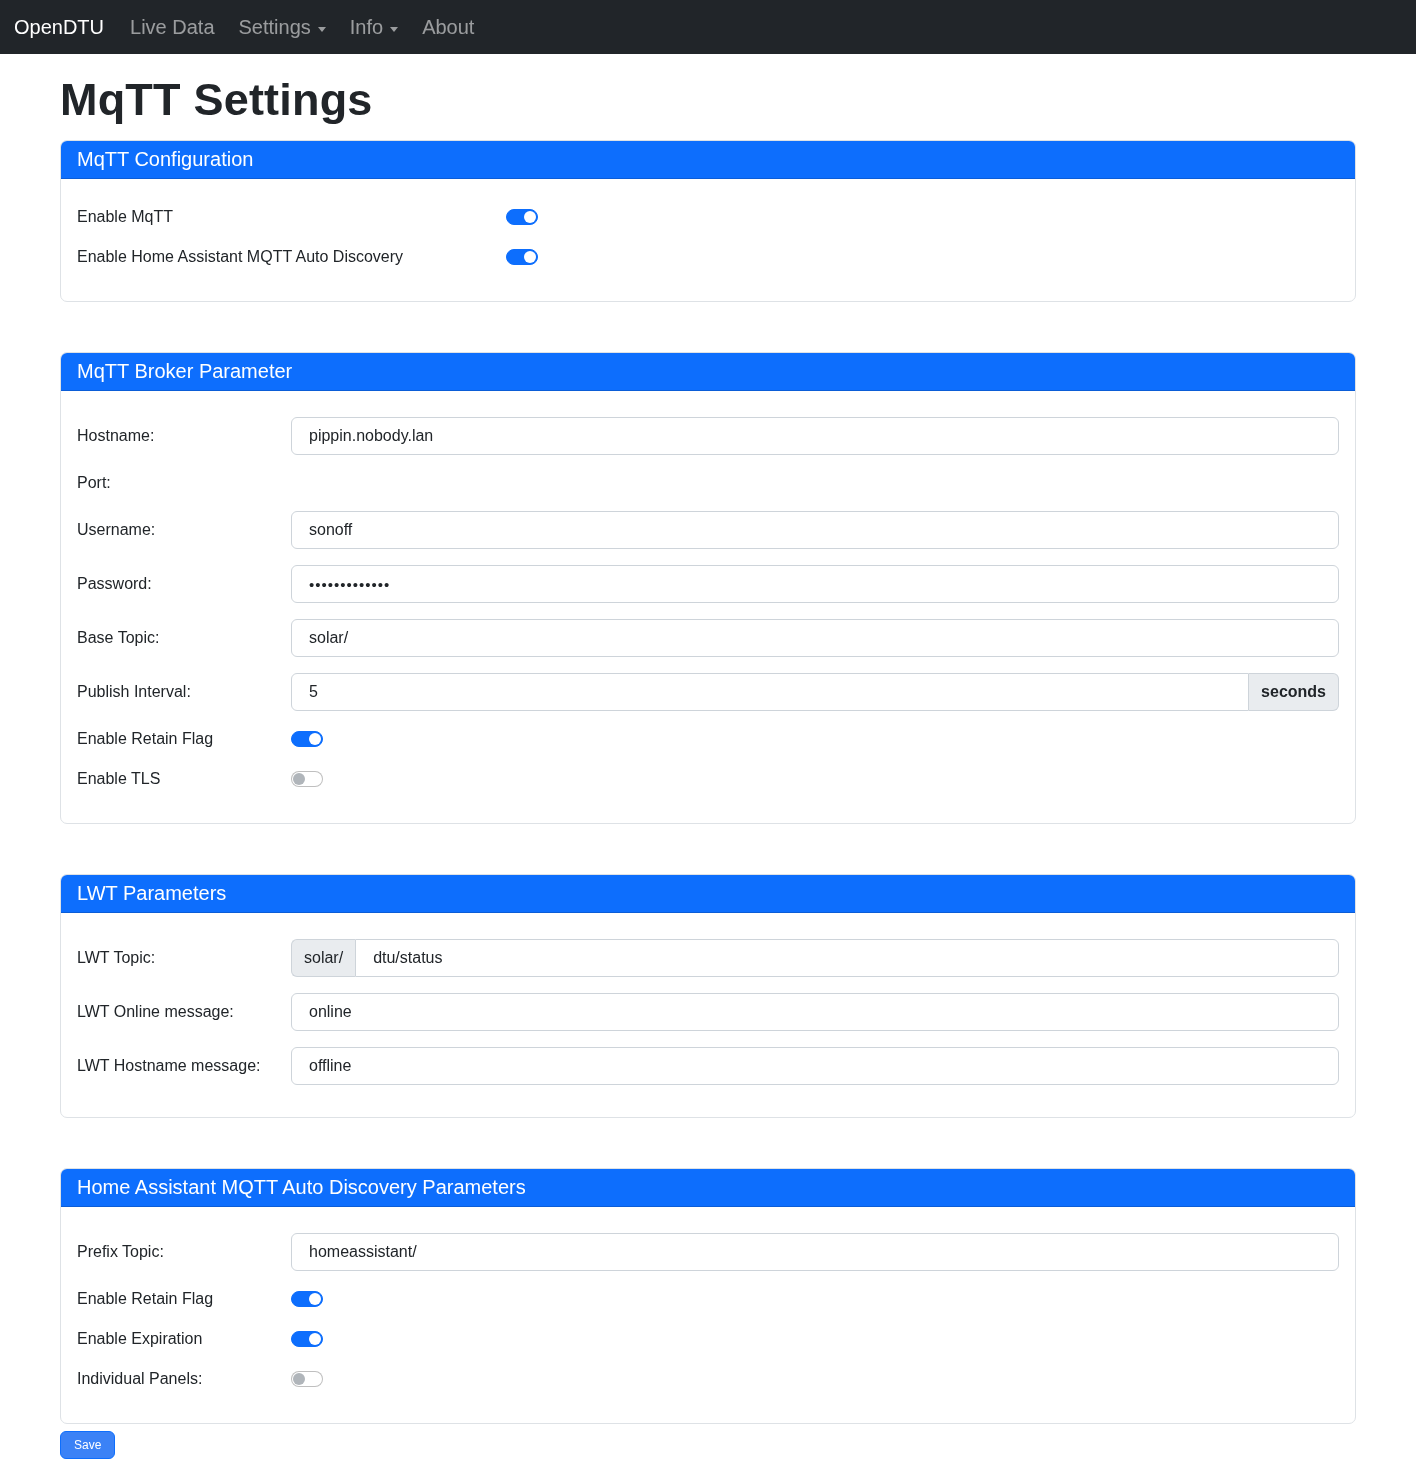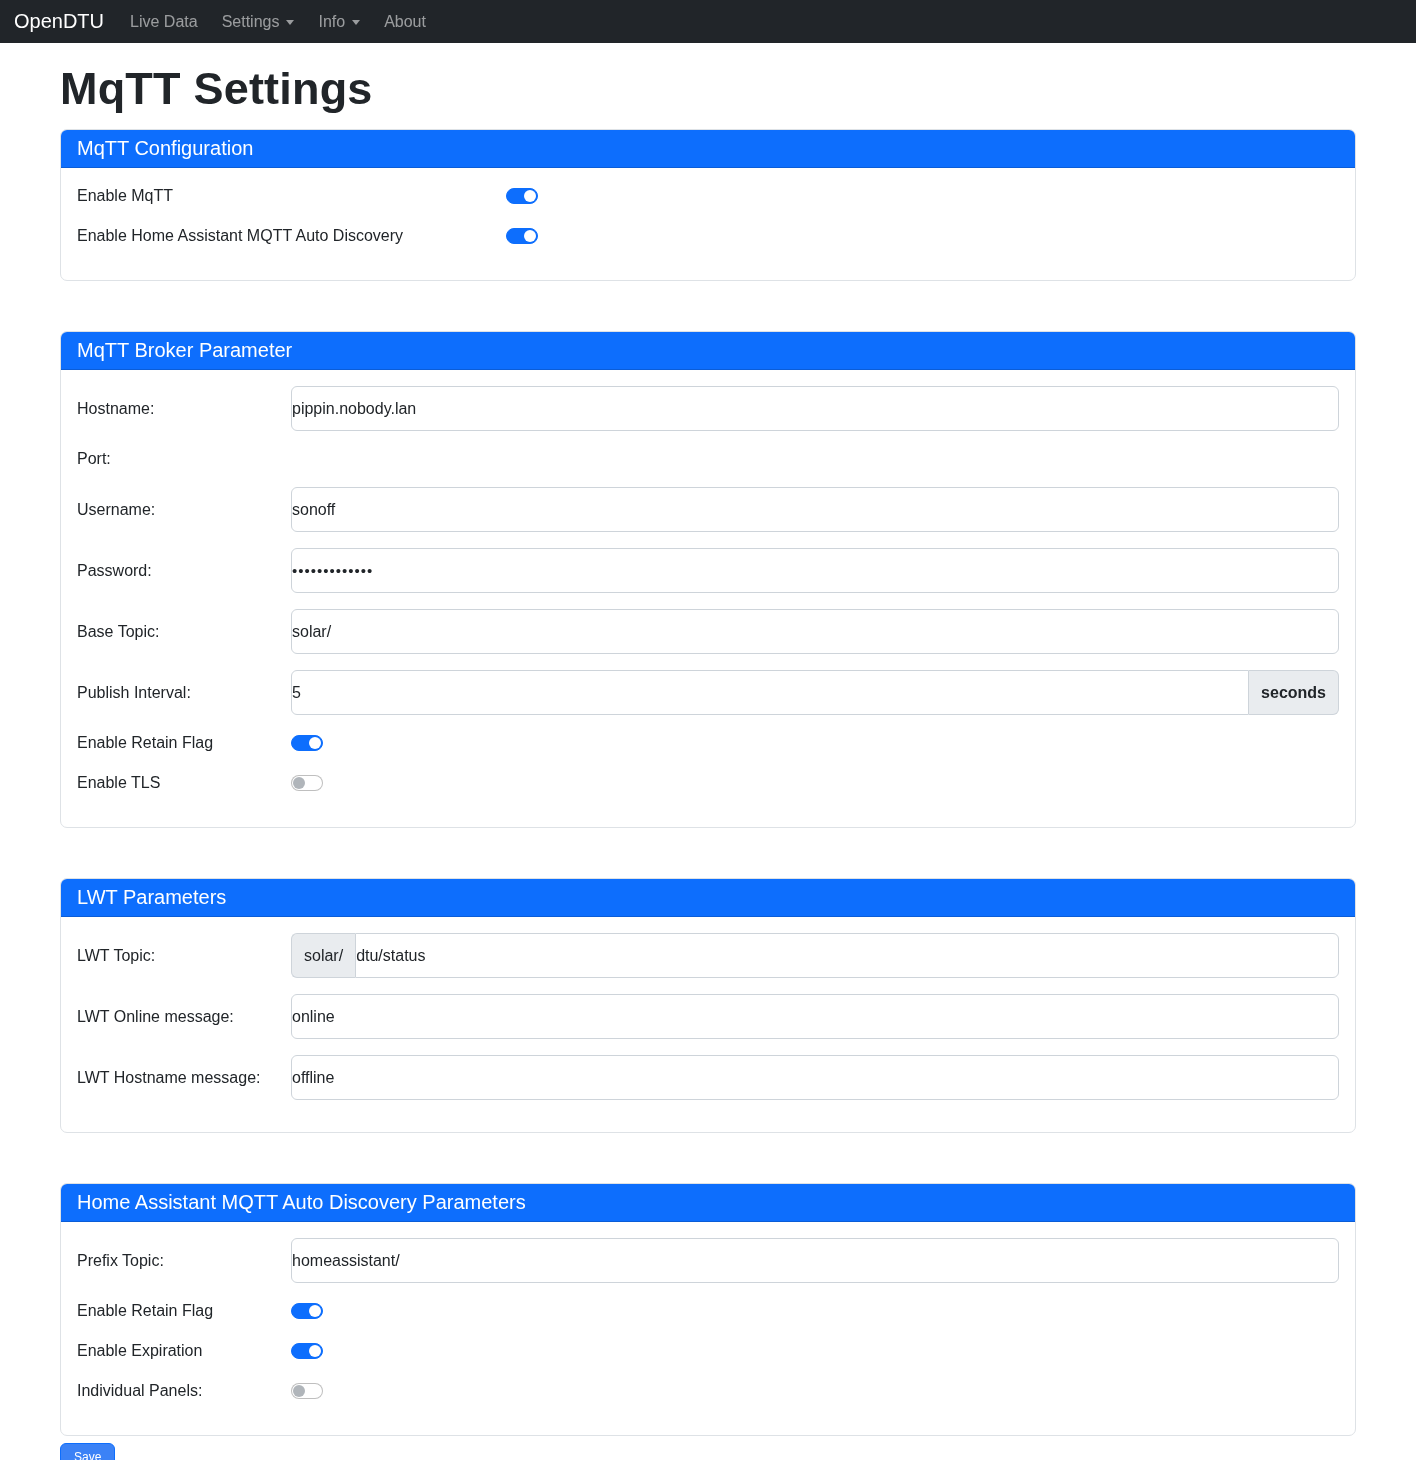--- a/index.html
+++ b/index.html
@@ -8,37 +8,37 @@
     font-family: "Liberation Sans", "DejaVu Sans", sans-serif;
     font-size: 16px;
     color: #212529;
     width: 1416px;
     min-height: 1460px;
   }
 
   
   .navbar {
     background: #212529;
-    height: 43px;
+    height: 54px;
     display: flex;
     align-items: center;
     padding: 0 14px;
   }
   .brand {
     color: #ffffff;
     font-size: 20px;
     font-weight: 500;
     text-decoration: none;
     margin-right: 14px;
     cursor: pointer;
   }
   .nav-link {
     color: rgba(255,255,255,0.55);
     text-decoration: none;
-    font-size: 16px;
+    font-size: 20px;
     padding: 8px 8px;
     margin: 0 4px;
     cursor: pointer;
     white-space: nowrap;
   }
   .caret {
     display: inline-block;
     margin-left: 7px;
     vertical-align: 2px;
     border-top: 5px solid;
@@ -75,37 +75,38 @@
     border-radius: 6px 6px 0 0;
     border-bottom: 1px solid rgba(0,0,0,0.15);
   }
   .card-body { padding: 16px; }
 
   .frow {
     display: flex;
     align-items: center;
     margin-bottom: 16px;
     min-height: 24px;
+    margin-top: 10px;
   }
   .label-col {
     flex: 0 0 214px;
     padding-right: 12px;
     color: #212529;
   }
   .wide .label-col { flex: 0 0 429px; }
   .field-col { flex: 1; display: flex; align-items: center; }
 
   
   .form-control {
     flex: 1;
     width: 100%;
-    height: 45px;
+    height: 38px;
     border: 1px solid #ced4da;
     border-radius: 6px;
-    padding: 0 0;
+    padding: 0 17px;
     font-size: 16px;
     font-family: inherit;
     color: #212529;
     background: #fff;
     outline: none;
   }
   .pw { letter-spacing: 1px; font-size: 15px; }
   .input-group { display: flex; flex: 1; align-items: stretch; }
   .input-group .form-control { border-radius: 6px; }
   .input-group .form-control.has-prefix { border-top-left-radius: 0; border-bottom-left-radius: 0; }

